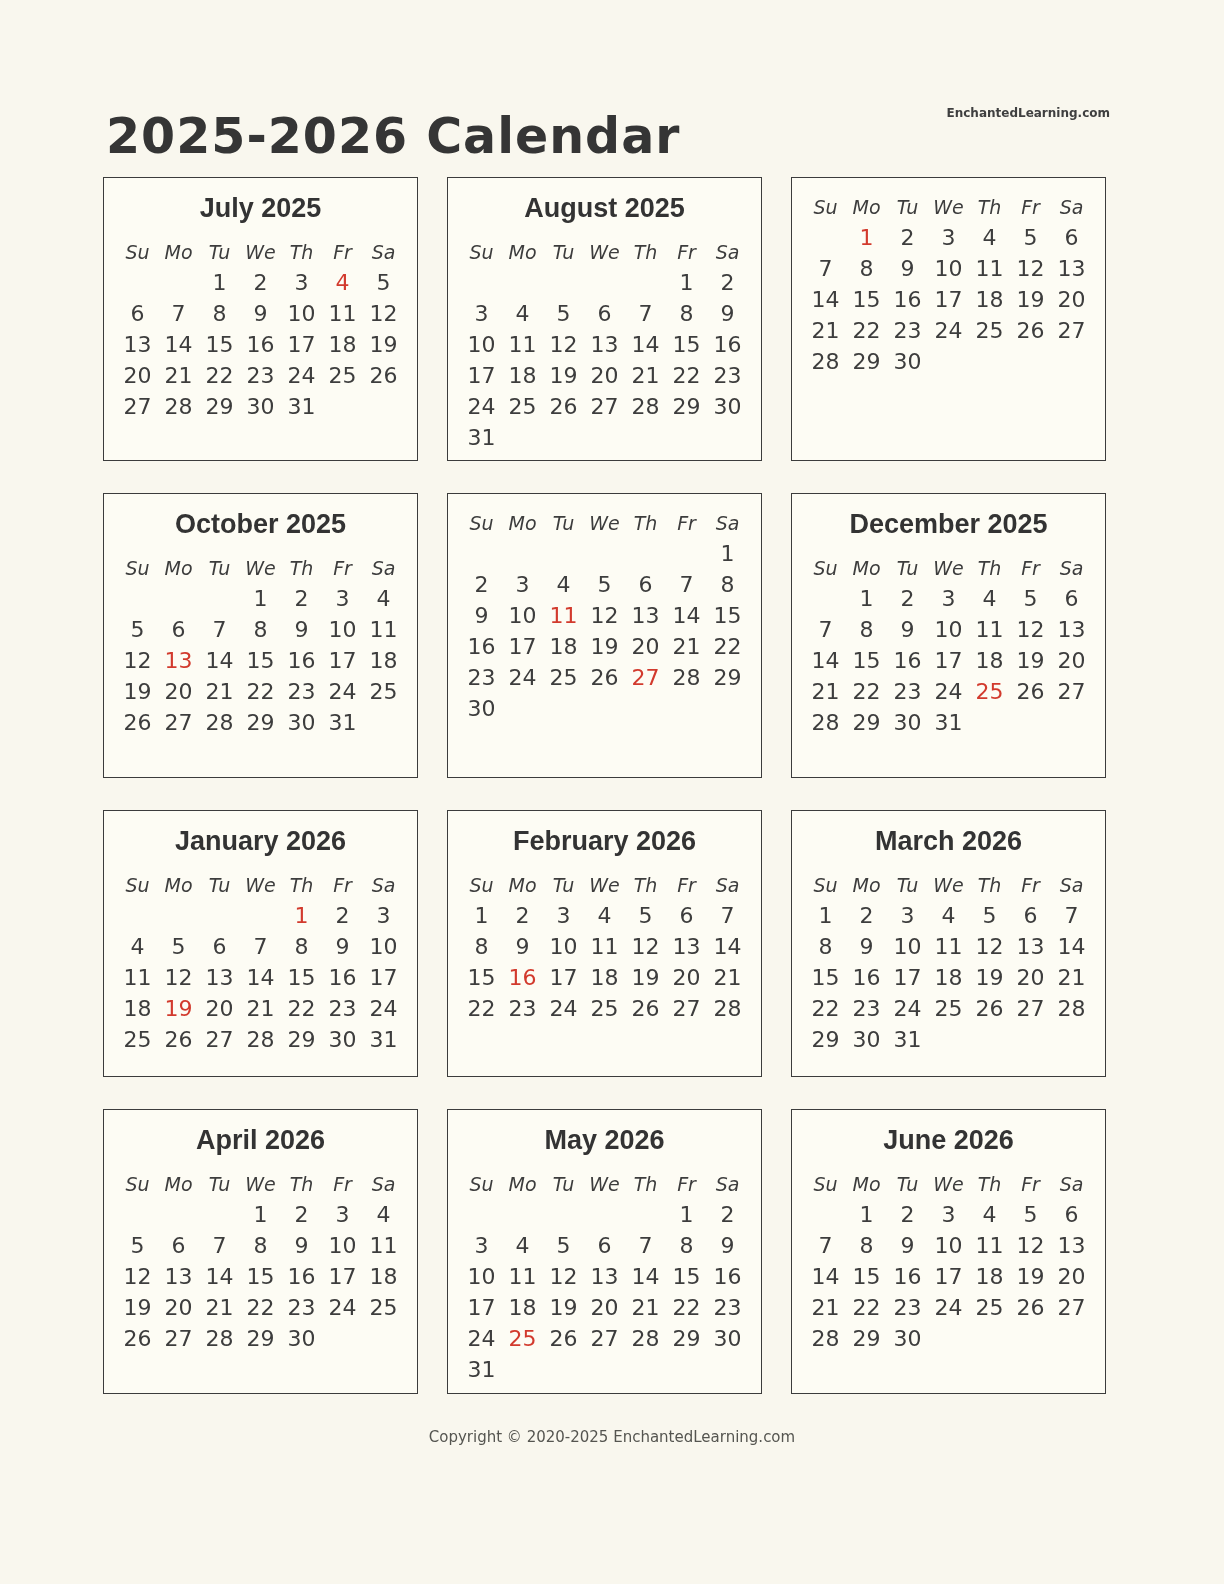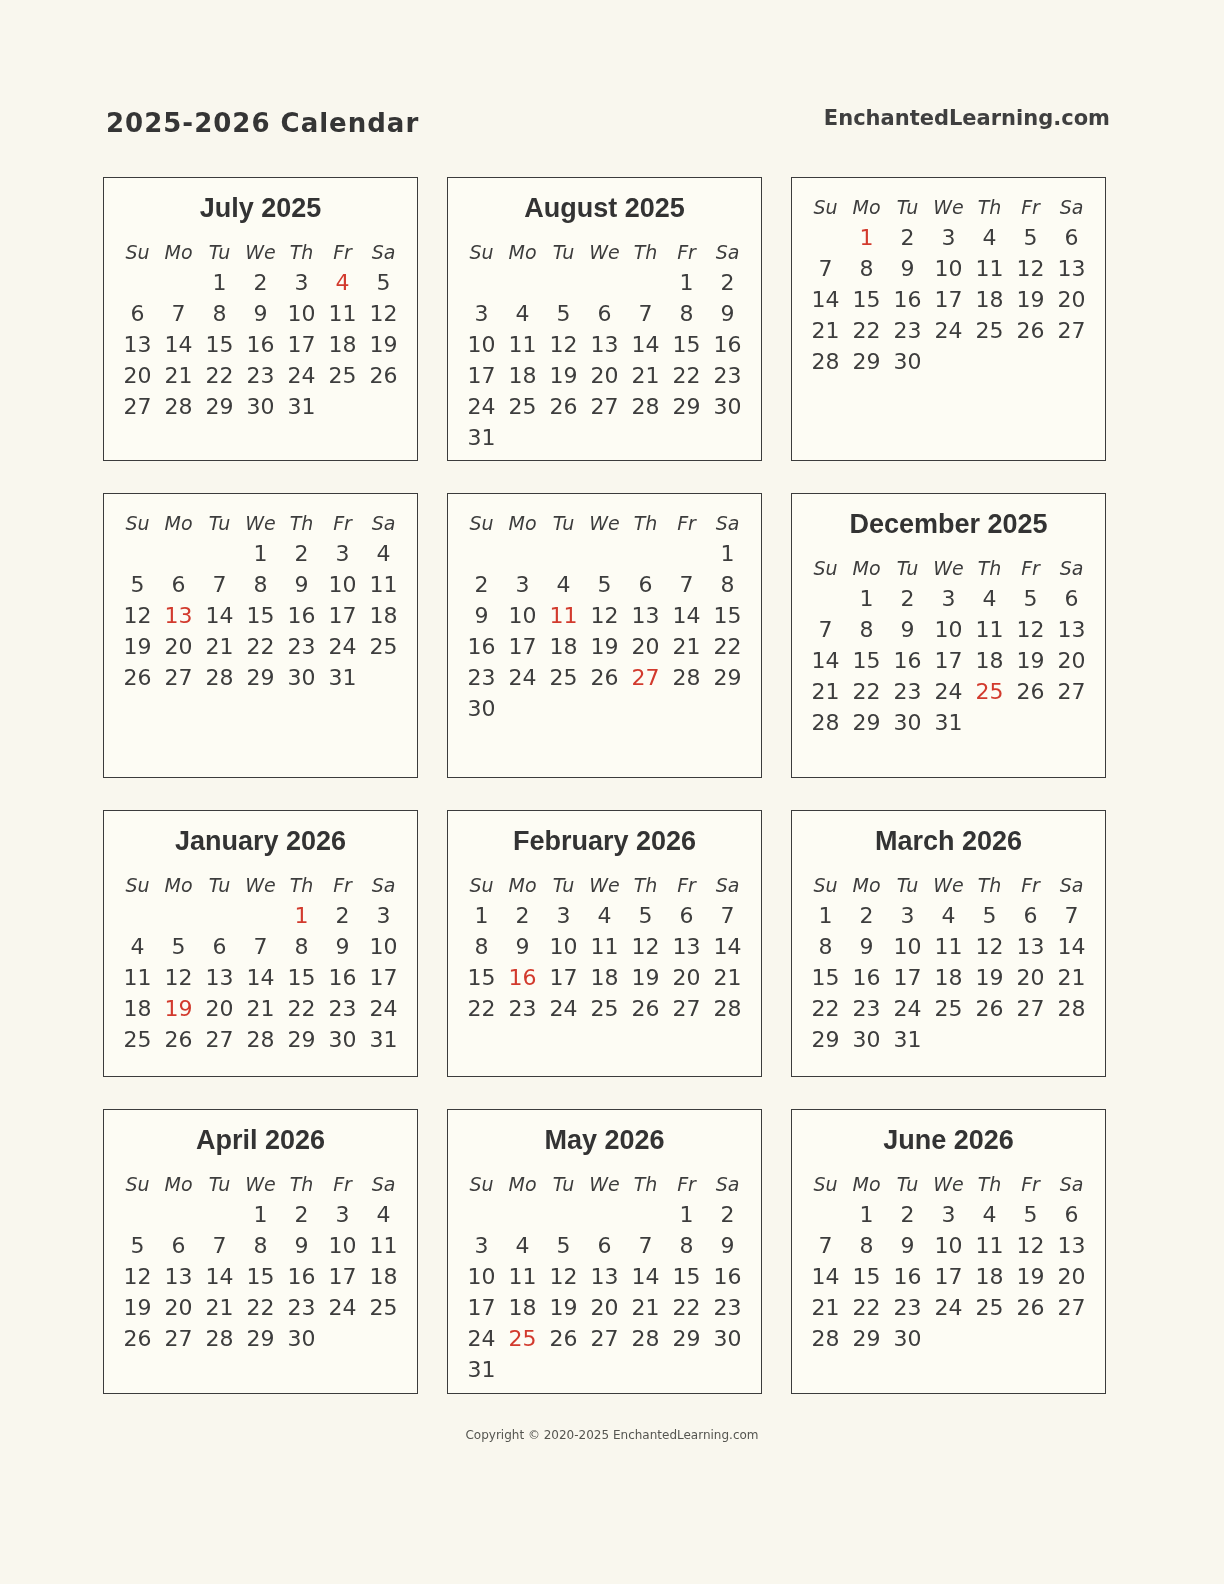--- a/index.html
+++ b/index.html
@@ -14,30 +14,30 @@
   body{font-family:"DejaVu Sans", sans-serif;color:var(--text);}
   .page{
     position:relative;
     width:1224px;height:1584px;
     background:var(--bg);
     overflow:hidden;
   }
   .page-title{
     position:absolute;
     left:106px;top:108px;
-    font-size:26px;
+    font-size:49px;
     font-weight:bold;
     letter-spacing:1px;
     color:#353535;
     font-family:"DejaVu Sans", sans-serif;
   }
   .site-name{
     position:absolute;
     top:106px;right:114px;
-    font-size:21px;
+    font-size:12px;
     font-weight:bold;
     color:#3f3f3f;
   }
   .grid{
     position:absolute;
     left:103px;top:177px;
     width:1213px;
     display:grid;
     grid-template-columns:315px 315px 315px;
     grid-template-rows:284px 285px 267px 285px;
@@ -83,21 +83,21 @@
     font-size:22px;
     line-height:31px;
     color:#3d3d3d;
   }
   .dates .cell.holiday{color:var(--holiday);}
   .footer{
     position:absolute;
     top:1428px;left:0;
     width:100%;
     text-align:center;
-    font-size:12px;
+    font-size:15px;
     color:#555550;
   }
 </style>
 </head>
 <body>
 
 <div class="page">
 
   <div class="page-title">2025-2026 Calendar</div>
 
@@ -242,20 +242,21 @@
           <div class="cell">25</div>
           <div class="cell">26</div>
           <div class="cell">27</div>
           <div class="cell">28</div>
           <div class="cell">29</div>
           <div class="cell">30</div>
         </div>
   </section>
 
   <section class="month">
+    <h2 class="month-title">October 2025</h2>
     <div class="weekdays">
           <span>Su</span>
           <span>Mo</span>
           <span>Tu</span>
           <span>We</span>
           <span>Th</span>
           <span>Fr</span>
           <span>Sa</span>
         </div>
     <div class="dates">

